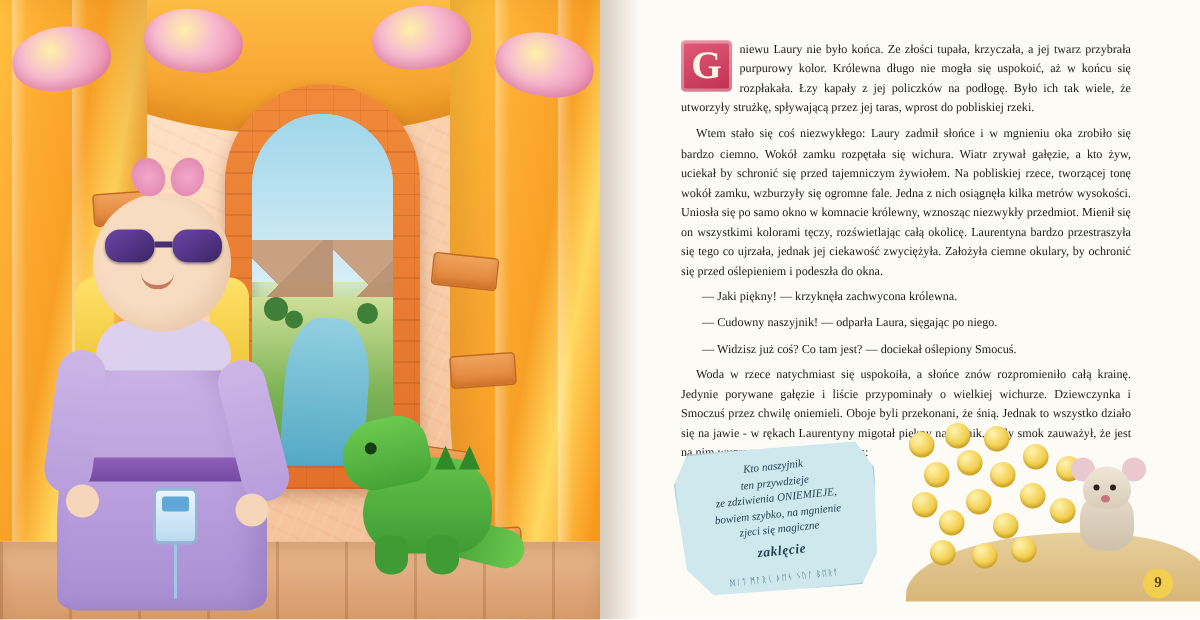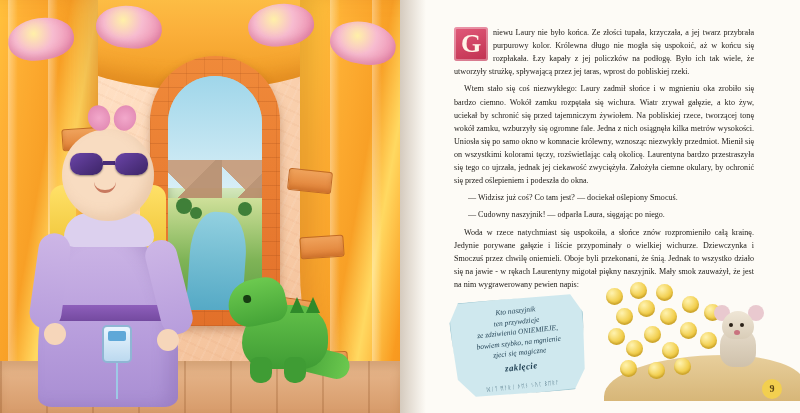--- a/index.html
+++ b/index.html
@@ -500,22 +500,23 @@
 
   <div class="page-right">
     <div class="gutter-shadow"></div>
 
     <div class="text-col">
       <div class="dropcap-wrap">
         <span class="dropcap">G</span>
         <p class="first">niewu Laury nie było końca. Ze złości tupała, krzyczała, a jej twarz przybrała purpurowy kolor. Królewna długo nie mogła się uspokoić, aż w końcu się rozpłakała. Łzy kapały z jej policzków na podłogę. Było ich tak wiele, że utworzyły strużkę, spływającą przez jej taras, wprost do pobliskiej rzeki.</p>
       </div>
       <p>Wtem stało się coś niezwykłego: Laury zadmił słońce i w mgnieniu oka zrobiło się bardzo ciemno. Wokół zamku rozpętała się wichura. Wiatr zrywał gałęzie, a kto żyw, uciekał by schronić się przed tajemniczym żywiołem. Na pobliskiej rzece, tworzącej tonę wokół zamku, wzburzyły się ogromne fale. Jedna z nich osiągnęła kilka metrów wysokości. Uniosła się po samo okno w komnacie królewny, wznosząc niezwykły przedmiot. Mienił się on wszystkimi kolorami tęczy, rozświetlając całą okolicę. Laurentyna bardzo przestraszyła się tego co ujrzała, jednak jej ciekawość zwyciężyła. Założyła ciemne okulary, by ochronić się przed oślepieniem i podeszła do okna.</p>
+      <p class="dialog">— Jaki piękny! — krzyknęła zachwycona królewna.</p>
+      <p class="dialog">— Cudowny naszyjnik! — odparła Laura, sięgając po niego.</p>
       <p class="dialog">— Widzisz już coś? Co tam jest? — dociekał oślepiony Smocuś.</p>
-      <p class="dialog">— Cudowny naszyjnik! — odparła Laura, sięgając po niego.</p>
       <p>Woda w rzece natychmiast się uspokoiła, a słońce znów rozpromieniło całą krainę. Jedynie porywane gałęzie i liście przypominały o wielkiej wichurze. Dziewczynka i Smoczuś przez chwilę oniemieli. Oboje byli przekonani, że śnią. Jednak to wszystko działo się na jawie - w rękach Laurentyny migotał piękny naszyjnik. Mały smok zauważył, że jest na nim wygrawerowany pewien napis:</p>
     </div>
 
     <div class="note">
       <div class="note-text">
         <span>Kto naszyjnik</span><br>
         <span>ten przywdzieje</span><br>
         <span>ze zdziwienia ONIEMIEJE,</span><br>
         <span>bowiem szybko, na mgnienie</span><br>
         <span>zjeci się magiczne</span>

